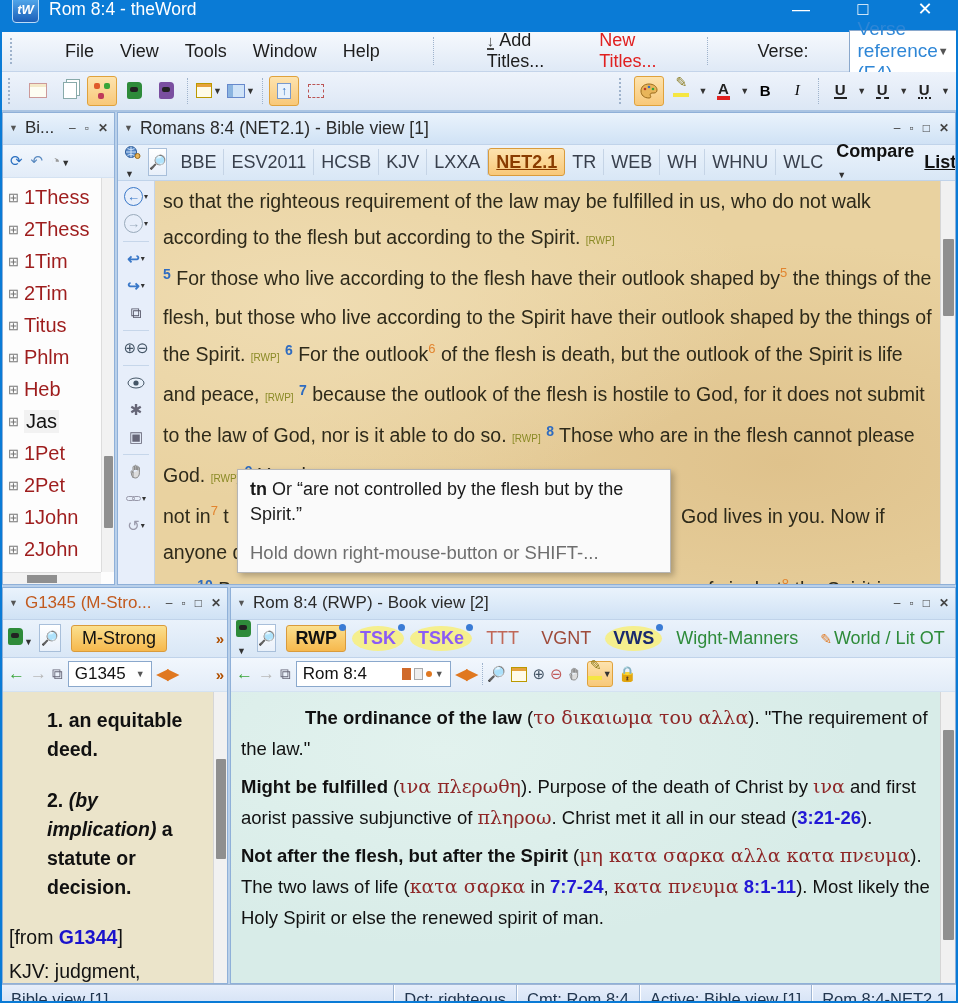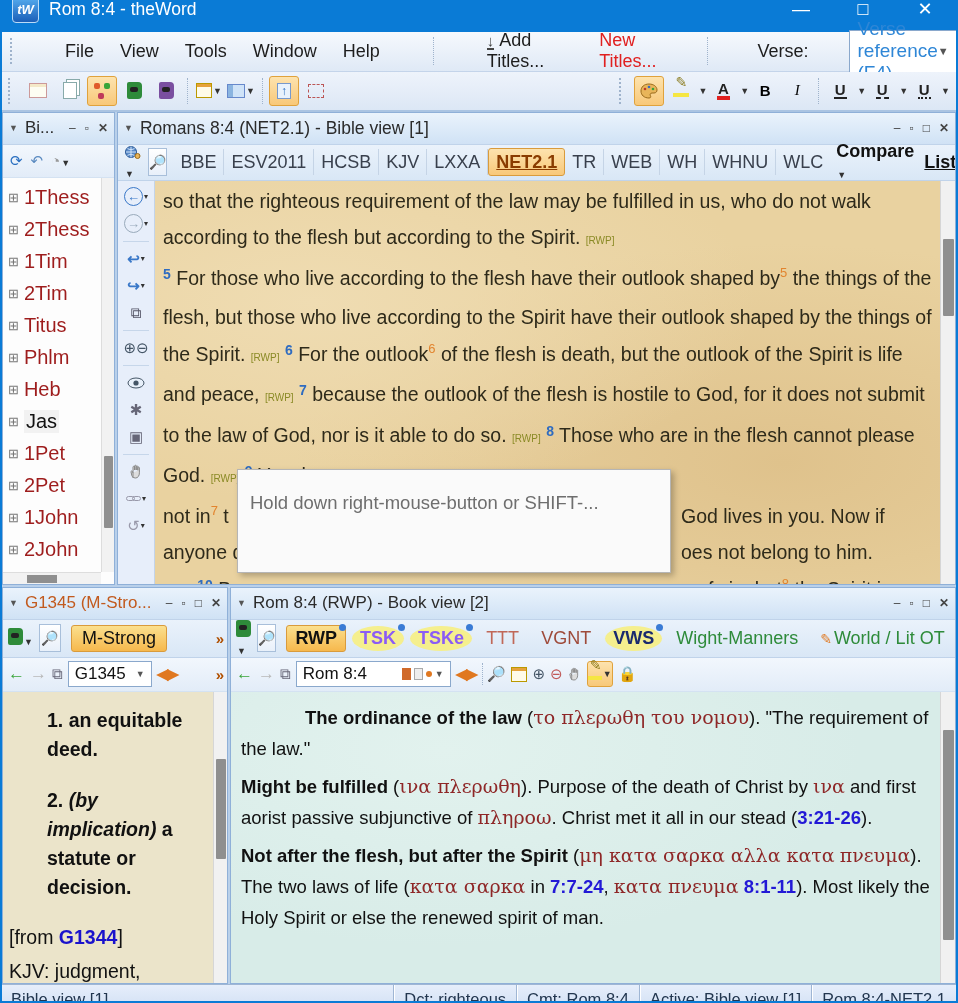--- a/index.html
+++ b/index.html
@@ -459,27 +459,28 @@
               </span>
           </div>
 
           <div class="btext">
             <p><span>so that the righteous requirement of the law may be fulfilled in us, who do not walk according to the flesh but according to the Spirit.  </span><span class="rwp">[RWP]</span></p>
             <p><span class="vn">5</span><span> For those who live according to the flesh have their outlook shaped by</span><span class="fn">5</span><span>  the things of the flesh, but those who live according to the Spirit have their outlook shaped by the things of the Spirit. </span><span class="rwp">[RWP]</span><span> </span><span class="vn">6</span><span> For the outlook</span><span class="fn">6</span><span>  of the flesh is death, but the outlook of the Spirit is life and peace, </span><span class="rwp">[RWP]</span><span> </span><span class="vn">7</span><span> because the outlook of the flesh is hostile to God, for it does not submit to the law of God, nor is it able to do so. </span><span class="rwp">[RWP]</span><span> </span><span class="vn">8</span><span> Those who are in the flesh cannot please God. </span><span class="rwp">[RWP]</span><span> </span><span class="vn">9</span><span> You, however, are</span></p>
             <div class="occ">
               <span><span>not in</span><span class="fn">7</span><span> t</span></span><span class="rt"><span>God lives in you. Now if</span></span>
             </div>
             <div class="occ">
-              <span><span>anyone d</span></span><span class="rt"><span>oes not belong to him.</span></span>
+              <span><span>anyone d</span></span>
             </div>
             <div class="occ">
               <span><span class="rwp">[RWP]</span><span> </span><span class="vn">10</span><span> B</span></span><span class="rt"><span>e of sin, but</span><span class="fn">8</span><span>  the Spirit is</span></span>
             </div>
 
             <div class="tooltip">
+              <div><span class="b">tn</span><span> Or “are not controlled by the flesh but by the Spirit.”</span></div>
               <div class="hint">Hold down right-mouse-button or SHIFT-...</div>
             </div>
           </div>
 
           <div class="bscroll">
             <div class="thumb" style="top:58px;height:77px;"></div>
           </div>
         </div>
       </div>
     </div>
@@ -596,21 +597,21 @@
               <path d="M4 14V7M4 7V3c0-1 1.6-1 1.6 0v3M5.6 6V2c0-1 1.6-1 1.6 0v4M7.2 6V2.6c0-1 1.6-1 1.6 0V6M8.8 6.4V3.8c0-1 1.6-1 1.6 0v5c0 3-1.5 5.2-4 5.2S2.5 12 2.5 10L2 8c-.3-1 1-1.5 1.5-.5L4 9" fill="#ddd" stroke="#888"></path>
             </svg>
           <span class="tbtn hl" style="width:26px;height:26px;">
               <span class="ic-pen mini"></span>
               <span class="tcaret">▼</span>
             </span>
           <span style="color:#99a">🔒</span>
         </div>
         <div class="bookbody">
           <div class="booktext">
-            <p class="ind"><span class="b">The ordinance of the law</span><span>  (</span><span class="g">το πλερωθη του νομου</span><span>). "The requirement of the law."</span></p>
+            <p class="ind"><span class="b">The ordinance of the law</span><span>  (</span><span class="g">το δικαιωμα του αλλα</span><span>). "The requirement of the law."</span></p>
             <p><span class="b">Might be fulfilled</span><span>  (</span><span class="g">ινα πλερωθη</span><span>). Purpose of the death of Christ by </span><span class="g">ινα</span><span> and first aorist passive subjunctive of </span><span class="g">πληροω</span><span>. Christ met it all in our stead (</span><span class="l">3:21-26</span><span>).</span></p>
             <p><span class="b">Not after the flesh, but after the Spirit</span><span>  (</span><span class="g">μη κατα σαρκα αλλα κατα</span><span> </span><span class="g">πνευμα</span><span>). The two laws of life (</span><span class="g">κατα σαρκα</span><span> in </span><span class="l">7:7-24</span><span>, </span><span class="g">κατα πνευμα</span><span> </span><span class="l">8:1-11</span><span>). Most likely the Holy Spirit or else the renewed spirit of man.</span></p>
           </div>
           <div class="bscroll">
             <div class="thumb" style="top:38px;height:210px;"></div>
           </div>
         </div>
       </div>
     </div>
   </div>

